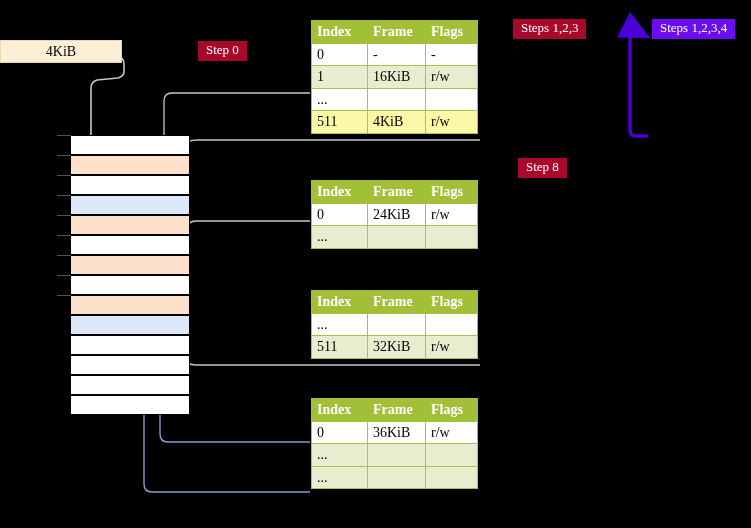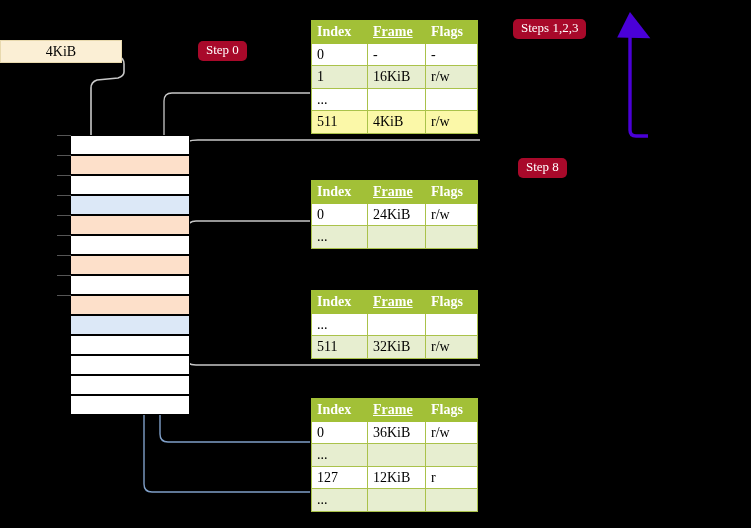--- a/index.html
+++ b/index.html
@@ -16,21 +16,21 @@
     background:#fbefd5;border:1px solid #e8d9ae;
     display:flex;align-items:center;justify-content:center;
     font-size:14px;line-height:1;
   }
 
   
   .badge{
     position:absolute;display:inline-block;
     padding:2px 8px 3px 8px;
     font-size:13px;line-height:1.15;
-    border-radius:5px;color:#ffffff;white-space:nowrap;text-align:right;
+    border-radius:0;color:#ffffff;white-space:nowrap;text-align:right;
   }
   .badge.crimson{background:#a8092a;}
   .badge.violet{background:#6a0df0;}
 
   #badge-step0{left:198px;top:41px;}
   #badge-steps123{left:513px;top:19px;}
   #badge-steps1234{left:652px;top:19px;}
   #badge-step4{left:518px;top:158px;}
 
   
@@ -58,21 +58,21 @@
     font-weight:normal;
   }
   .ptable th{
     background:#a2c037;color:#ffffff;font-weight:bold;
     border:1px solid #a2c037;
   }
   .ptable td.w-idx{width:56px;}
   .ptable td.w-frm{width:58px;}
   .ptable td.w-flg{width:52px;}
   .ptable th.w-idx{width:56px;}
-  .ptable th.w-frm{width:58px;text-decoration:underline;}
+  .ptable th.w-frm{width:58px;}
   .ptable th.w-flg{width:52px;}
   tr.rowWhite td{background:#ffffff;}
   tr.rowPale td{background:#e7eed0;}
   td.hl{background:#fbf8a8 !important;}
 
   #tbl1{left:311px;top:20px;}
   #tbl2{left:311px;top:180px;}
   #tbl3{left:311px;top:290px;}
   #tbl4{left:311px;top:398px;}
 
@@ -112,20 +112,21 @@
 
     <path d="M648,136 L636,136 Q630,136 630,130 L630,34 Q630,28 626,26" fill="none" stroke="#4a00d8" stroke-width="3.4" marker-end="url(#headViolet)"></path>
   </svg>
 
   <div class="srcbox">
     <span>4KiB</span>
   </div>
 
   <div class="badge crimson" id="badge-step0">Step 0</div>
   <div class="badge crimson" id="badge-steps123">Steps 1,2,3</div>
+  <div class="badge violet" id="badge-steps1234">Steps 1,2,3,4</div>
   <div class="badge crimson" id="badge-step4">Step 8</div>
 
   <div class="memgrid" id="memgrid">
       <div class="memrow" style="top: 0px;">
         <div class="tick" style="top: -1px;"></div>
       </div>
       <div class="memrow orange" style="top: 20px;">
         <div class="tick" style="top: -1px;"></div>
       </div>
       <div class="memrow" style="top: 40px;">
@@ -233,25 +234,20 @@
         <tr class="rowWhite">
           <td class="w-idx">0</td>
           <td class="w-frm">36KiB</td>
           <td class="w-flg">r/w</td>
         </tr>
         <tr class="rowPale">
           <td class="w-idx">...</td>
           <td class="w-frm"></td>
           <td class="w-flg"></td>
         </tr>
-        <tr class="rowWhite">
-          <td class="w-idx">127</td>
-          <td class="w-frm">12KiB</td>
-          <td class="w-flg">r</td>
-        </tr>
         <tr class="rowPale">
           <td class="w-idx">...</td>
           <td class="w-frm"></td>
           <td class="w-flg"></td>
         </tr>
       </tbody>
     </table>
 
 </div>
 

